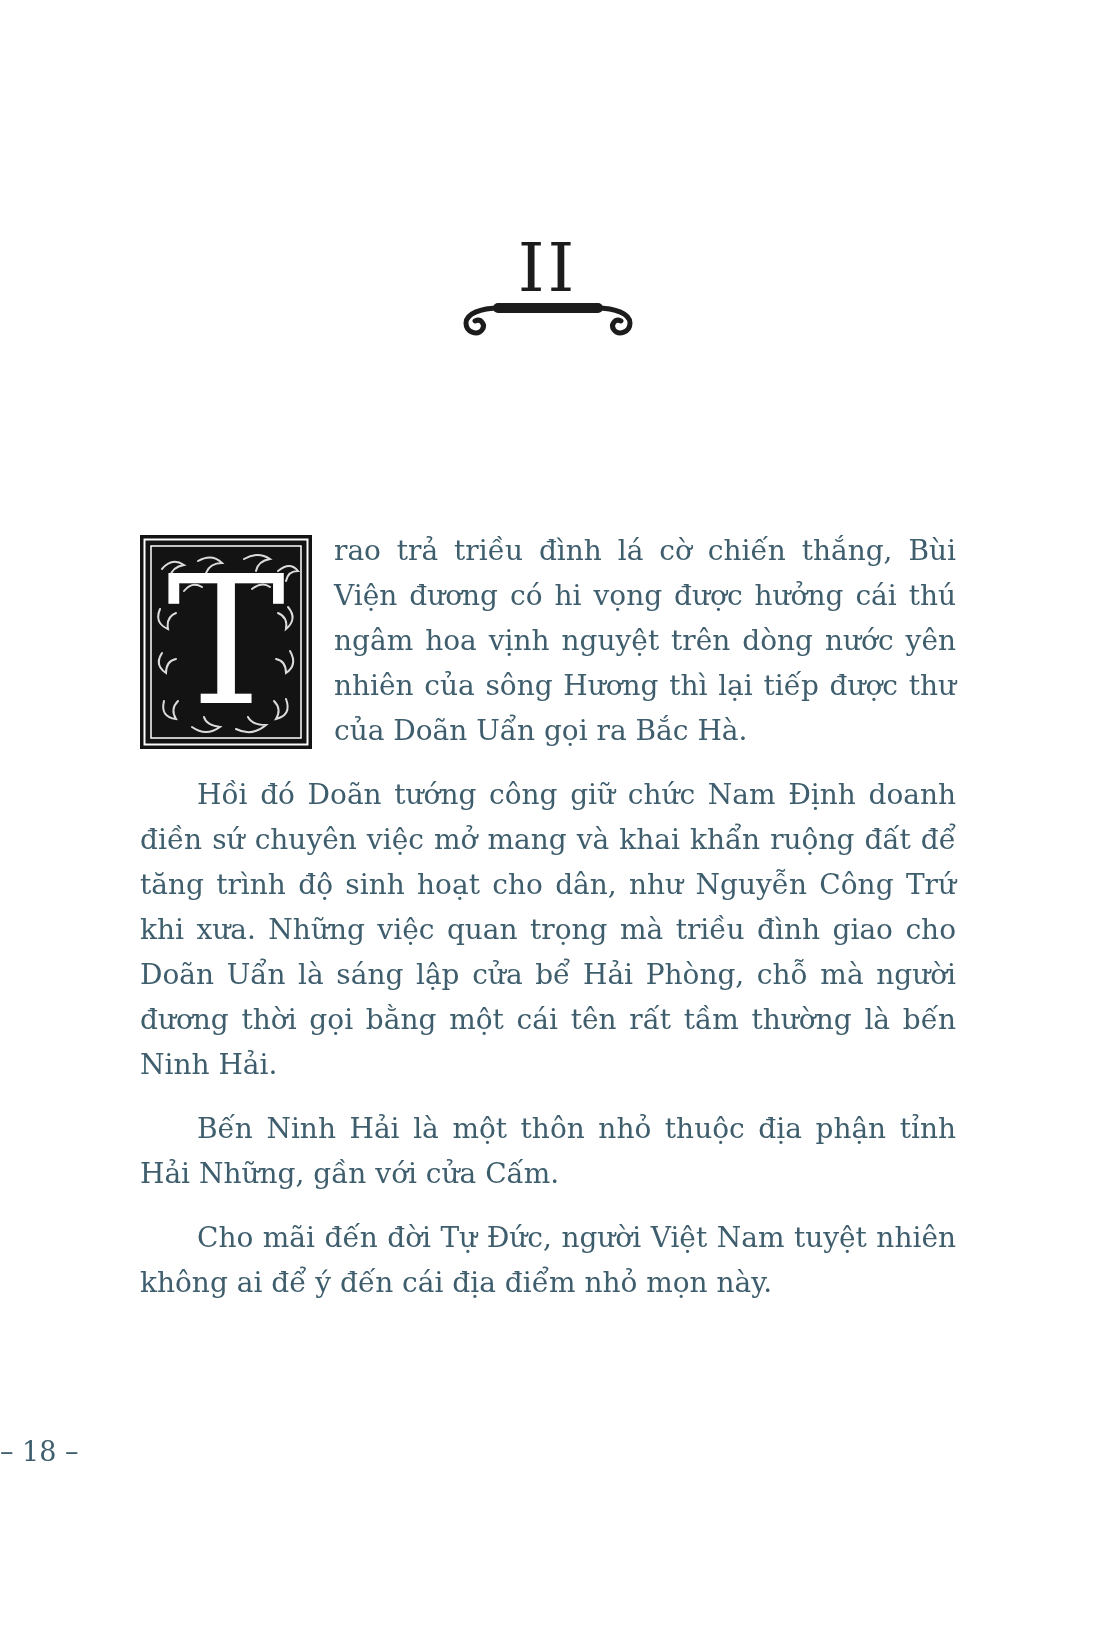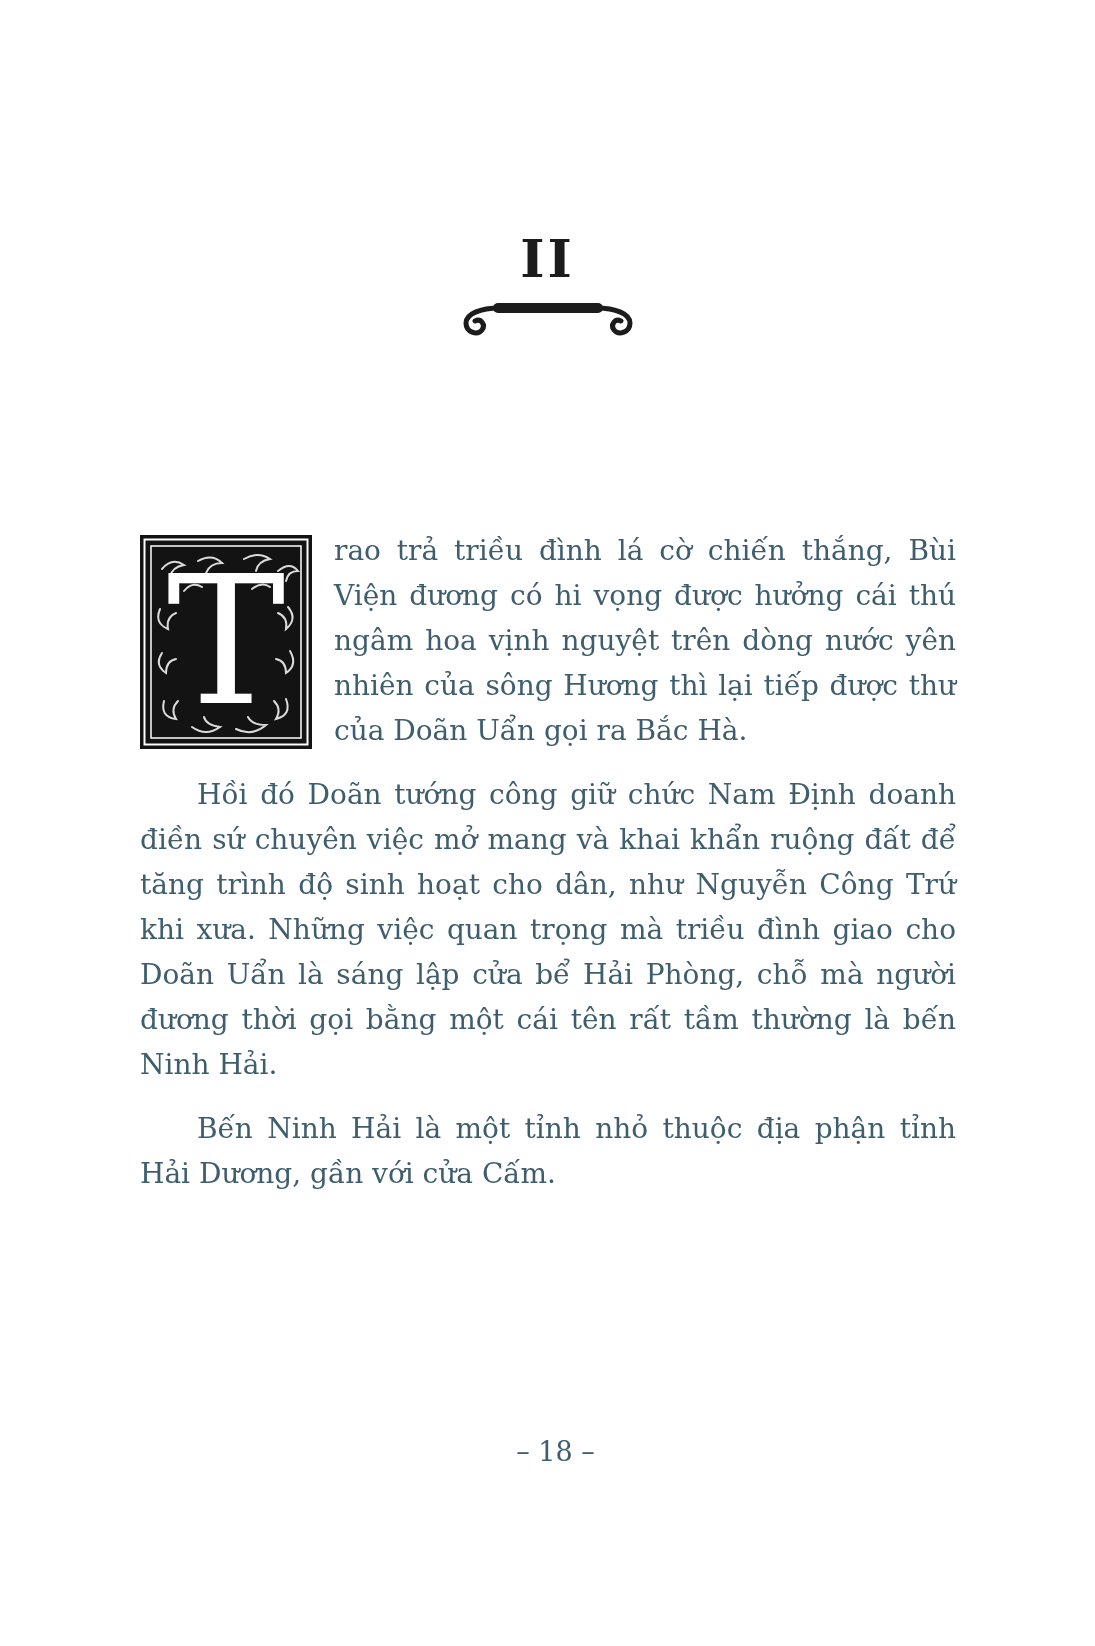--- a/index.html
+++ b/index.html
@@ -11,22 +11,22 @@
     background: #ffffff;
     font-family: "DejaVu Serif", "Liberation Serif", serif;
     overflow: hidden;
   }
   .chapter-number {
     position: absolute;
     top: 228px;
     left: 0;
     width: 100%;
     text-align: center;
-    font-size: 52px;
-    font-weight: 700;
+    font-size: 68px;
+    font-weight: 400;
     letter-spacing: 3px;
     color: #1c1c1c;
   }
   .divider {
     position: absolute;
     top: 294px;
     left: 0;
     width: 100%;
     text-align: center;
     line-height: 0;
@@ -52,24 +52,23 @@
     width: 172px;
     height: 214px;
     margin: 7px 22px 6px 0;
   }
   .dropcap-wrap svg { display: block; }
   .page-number {
     position: absolute;
     top: 1436px;
     left: 0;
     width: 100%;
-    text-align: center;
+    text-align: left;
     font-size: 27px;
     color: #3f5e6d;
-    padding-left: 16px;
   }
 </style>
 </head>
 <body>
 
 <div class="page">
 
   <div class="chapter-number">II</div>
 
   <div class="divider">
@@ -108,19 +107,20 @@
             <path d="M44 56 q8 -10 18 -4"></path>
             <path d="M112 54 q10 -8 18 -2"></path>
           </g>
           <text x="86" y="168" text-anchor="middle" font-size="178" font-family="DejaVu Serif, Liberation Serif, serif" fill="#ffffff">T</text>
         </svg>
       </span>
       <span>rao trả triều đình lá cờ chiến thắng, Bùi Viện đương có hi vọng được hưởng cái thú ngâm hoa vịnh nguyệt trên dòng nước yên nhiên của sông Hương thì lại tiếp được thư của Doãn Uẩn gọi ra Bắc Hà.</span>
     </p>
 
     <p class="indent">Hồi đó Doãn tướng công giữ chức Nam Định doanh điền sứ chuyên việc mở mang và khai khẩn ruộng đất để tăng trình độ sinh hoạt cho dân, như Nguyễn Công Trứ khi xưa. Những việc quan trọng mà triều đình giao cho Doãn Uẩn là sáng lập cửa bể Hải Phòng, chỗ mà người đương thời gọi bằng một cái tên rất tầm thường là bến Ninh Hải.</p>
-    <p class="indent">Bến Ninh Hải là một tỉnh nhỏ thuộc địa phận tỉnh Hải Dương, gần với cửa Cấm.</p>
+    <p class="indent">Bến Ninh Hải là một thôn nhỏ thuộc địa phận tỉnh Hải Những, gần với cửa Cấm.</p>
+    <p class="indent">Cho mãi đến đời Tự Đức, người Việt Nam tuyệt nhiên không ai để ý đến cái địa điểm nhỏ mọn này.</p>
 
   </div>
 
   <div class="page-number">– 18 –</div>
 
 </div>
 
 </body></html>

